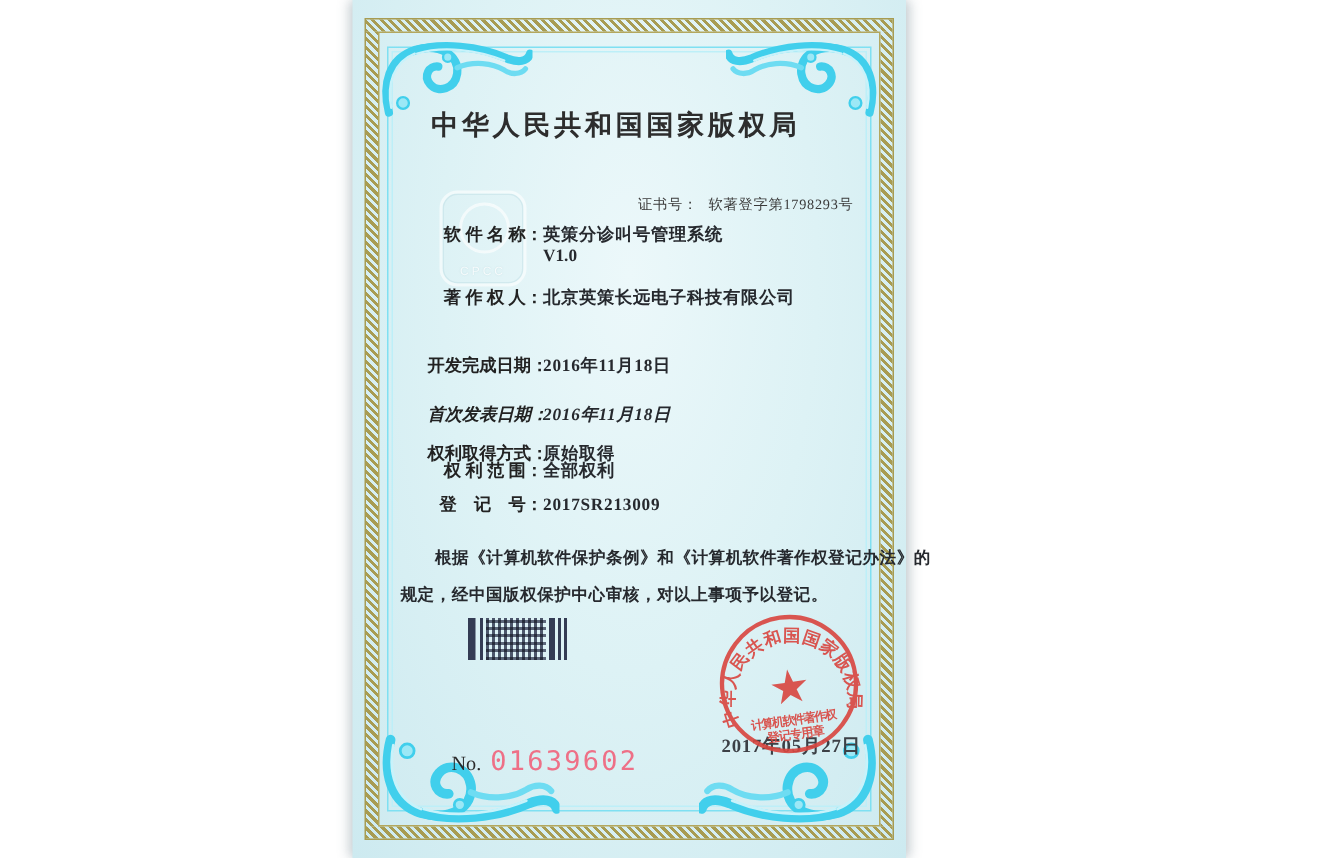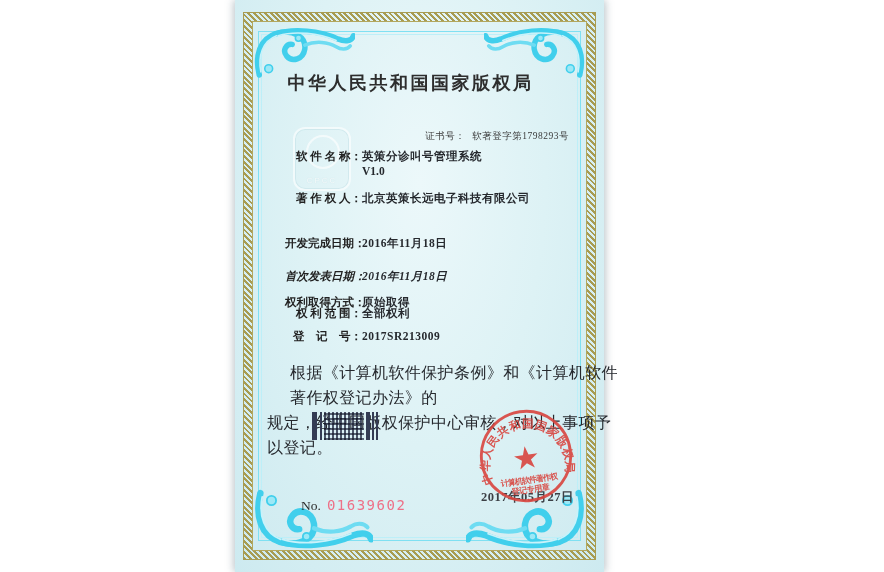--- a/index.html
+++ b/index.html
@@ -60,43 +60,43 @@
     position:absolute;top:130px;right:35px;font-size:9.5px;color:#3a3a3a;letter-spacing:.5px;
   }
   .cert-no .val{margin-left:7px;}
   .fields{position:absolute;left:50px;top:0;width:360px;}
   .frow{position:absolute;left:0;white-space:nowrap;font-size:11.5px;color:#26292e;text-align:right;}
   .frow .lbl{display:inline-block;width:77px;font-weight:700;color:#222;}
   .frow .val{letter-spacing:.5px;font-weight:600;}
   .r1{top:149px;} .r1b{top:165px;left:77px;position:absolute;font-size:11.5px;font-weight:600;color:#26292e;}
   .r2{top:191px;} .r3{top:236px;} .r4{top:269px;font-style:italic;} .r5{top:283px;margin-top:12px;} .r6{top:306px;} .r7{top:329px;}
   .statement{
-    position:absolute;left:32px;top:360px;width:356px;font-size:16px;color:#26292e;
-    line-height:25px;letter-spacing:.4px;font-weight:400;
+    position:absolute;left:32px;top:360px;width:356px;font-size:11px;color:#26292e;
+    line-height:25px;letter-spacing:.4px;font-weight:700;
   }
   .statement .ln1{padding-left:23px;}
   
   .barcode{position:absolute;left:77px;top:412px;width:66px;height:28px;}
   .barcode .bar{position:absolute;top:0;bottom:0;background:#343c54;}
   .b1{left:0;width:5px;} .b2{left:8px;width:2px;}
   .b3{right:8px;width:4px;} .b4{right:4px;width:2px;} .b5{right:0;width:2px;}
   .bc-noise{position:absolute;left:12px;right:14px;top:0;bottom:0;
     background-image:
       repeating-linear-gradient(90deg, rgba(52,60,84,.95) 0 2px, rgba(52,60,84,0) 2px 4px),
       repeating-linear-gradient(0deg, rgba(52,60,84,.85) 0 2px, rgba(52,60,84,0) 2px 5px);
     background-blend-mode:multiply;opacity:.9;}
   
   .seal{position:absolute;left:243px;top:408px;width:96px;height:96px;transform:rotate(-8deg);opacity:.9;z-index:3;}
   .seal svg{width:100%;height:100%;overflow:visible;}
   .seal-date{
     position:absolute;left:246px;top:489px;z-index:2;font-size:12.5px;font-weight:700;
     color:#3c4046;letter-spacing:.5px;
   }
   .serial{position:absolute;left:66px;top:497px;font-size:13.5px;color:#2a2a2a;z-index:2;}
-  .serial .num{font-family:"DejaVu Sans Mono",monospace;color:#ee7087;letter-spacing:1.5px;margin-left:6px;font-size:14px;}
+  .serial .num{font-family:"DejaVu Sans Mono",monospace;color:#ee7087;letter-spacing:1.5px;margin-left:6px;font-size:18px;}
 </style>
 </head>
 <body>
 
 <div class="paper">
 
   <div class="gold-frame"></div>
   <div class="frame-outer"></div>
   <div class="frame-inner"></div>
 

